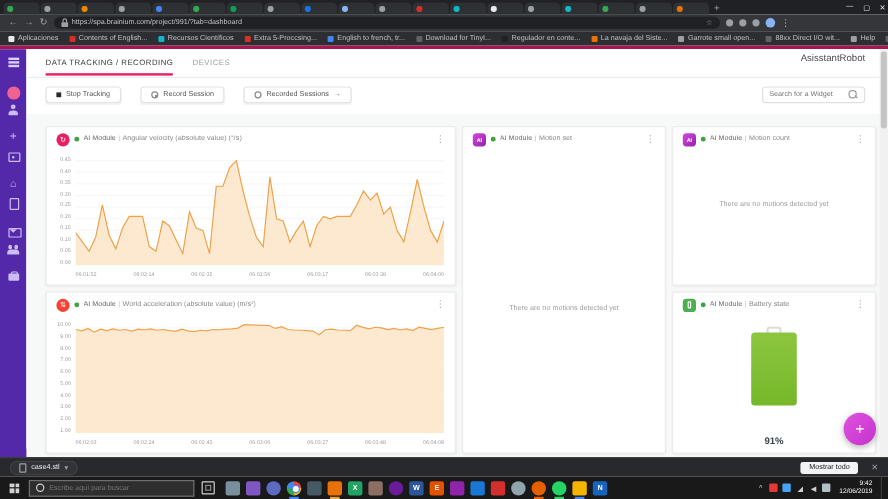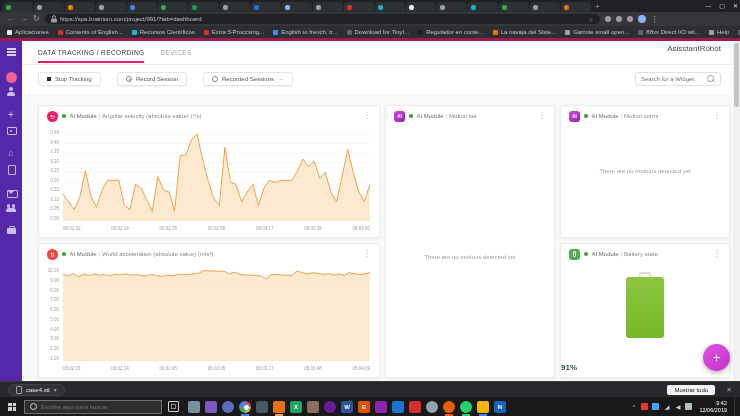--- a/index.html
+++ b/index.html
@@ -83,21 +83,21 @@
 .ckebab{margin-left:auto;color:#9e9e9e;font-size:8px;line-height:10px}
 .chartwrap{position:absolute;left:8px;right:9px;top:24px;bottom:16px}
 .ylabels{position:absolute;left:0;top:0;bottom:0;width:14px;display:flex;flex-direction:column;justify-content:space-between;align-items:flex-end;font-size:4.5px;color:#9e9e9e;padding-right:2px}
 .plot{position:absolute;left:16px;right:0;top:0;bottom:0}
 .plot svg{display:block;width:100%;height:100%}
 .xlabels{position:absolute;left:16px;right:0;bottom:-10px;display:flex;justify-content:space-between;font-size:4.5px;color:#9e9e9e}
 .empty{position:absolute;left:0;right:0;text-align:center;font-size:6px;color:#9e9e9e}
 .bat{position:absolute;left:50%;top:28px;transform:translateX(-50%);width:38px;height:66px}
 .bat-cap{position:absolute;top:0;left:50%;transform:translateX(-50%);width:13px;height:7px;border:2px solid #dcdcdc;border-bottom:none;border-radius:3px 3px 0 0;background:#fff}
 .bat-body{position:absolute;top:5px;left:0;right:0;bottom:0;background:linear-gradient(180deg,#8cc63f,#76b82a);border-radius:3px}
-.bat-label{position:absolute;bottom:5px;left:0;right:0;text-align:left;font-size:8px;font-weight:bold;color:#37474f}
+.bat-label{position:absolute;bottom:5px;left:0;right:0;text-align:center;font-size:8px;font-weight:bold;color:#37474f}
 #fab{position:absolute;left:703px;top:344px;width:27px;height:27px;border-radius:50%;background:linear-gradient(135deg,#e052e0,#c432cc);box-shadow:0 2px 5px rgba(0,0,0,.3);color:#fff;font-size:13px;display:flex;align-items:center;justify-content:center}
 #vscroll{position:absolute;left:733px;top:41px;width:7px;height:340px;background:#f1f1f1}
 #vthumb{position:absolute;left:1px;top:2px;width:5px;height:64px;background:#c4c4c4;border-radius:2px}
 
 
 #dlbar{position:absolute;left:0;top:381px;width:740px;height:16px;background:#28292c;border-top:1px solid #3a3b3e;display:flex;align-items:center;padding:0 8px;gap:5px}
 .dl-chip{display:flex;align-items:center;gap:4px;background:#323336;border:1px solid #3f4043;border-radius:8px;height:12px;padding:0 7px}
 .dl-fileicon{width:6px;height:8px;border:1px solid #9aa0a6;border-radius:1px}
 .dl-name{font-size:6px;color:#e8eaed}
 .dl-caret{font-size:6px;color:#9aa0a6}

